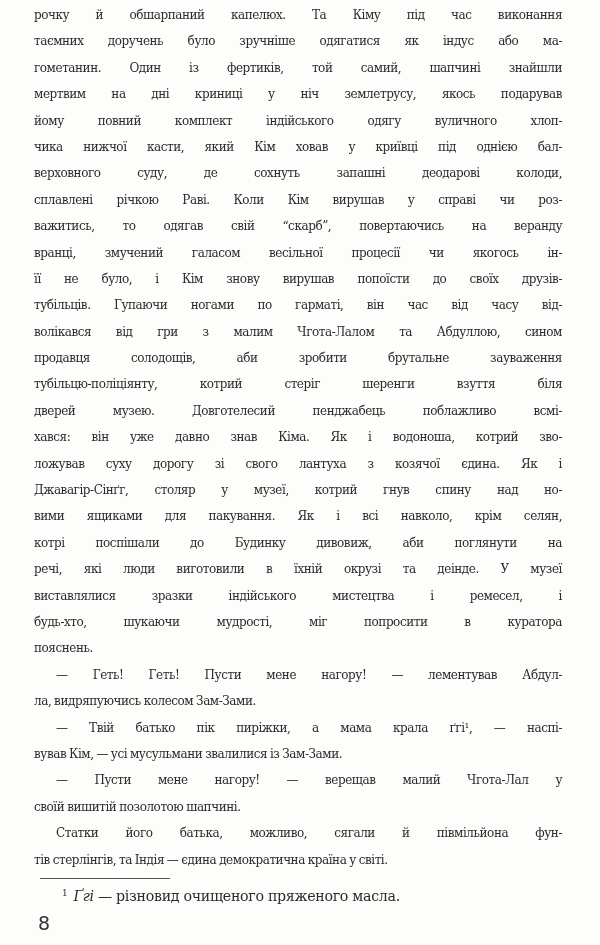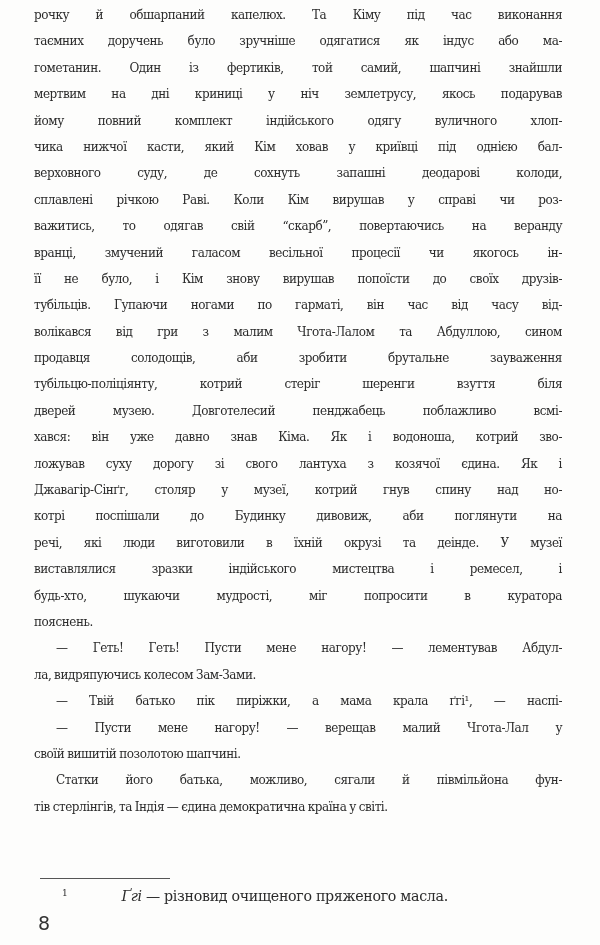--- a/index.html
+++ b/index.html
@@ -53,21 +53,20 @@
       line-height: 20px;
       letter-spacing: -0.3px;
       white-space: nowrap;
     }
     .footnote sup {
       font-size: 9px;
       vertical-align: 5px;
       margin-right: 6px;
     }
     .footnote em {
-      margin-left: 48px;
     }
     .page-number {
       position: absolute;
       left: 38px;
       top: 911px;
       font-family: "DejaVu Sans", "Liberation Sans", sans-serif;
       font-size: 19px;
       line-height: 24px;
       color: #333;
     }
@@ -88,28 +87,30 @@
     <div class="line">вранці, змучений галасом весільної процесії чи якогось ін-</div>
     <div class="line">її не було, і Кім знову вирушав попоїсти до своїх друзів-</div>
     <div class="line">тубільців. Гупаючи ногами по гарматі, він час від часу від-</div>
     <div class="line">волікався від гри з малим Чгота-Лалом та Абдуллою, сином</div>
     <div class="line">продавця солодощів, аби зробити брутальне зауваження</div>
     <div class="line">тубільцю-поліціянту, котрий стеріг шеренги взуття біля</div>
     <div class="line">дверей музею. Довготелесий пенджабець поблажливо всмі-</div>
     <div class="line">хався: він уже давно знав Кіма. Як і водоноша, котрий зво-</div>
     <div class="line">ложував суху дорогу зі свого лантуха з козячої єдина. Як і</div>
     <div class="line">Джавагір-Сінґг, столяр у музеї, котрий гнув спину над но-</div>
+    <div class="line">вими ящиками для пакування. Як і всі навколо, крім селян,</div>
     <div class="line">котрі поспішали до Будинку дивовиж, аби поглянути на</div>
     <div class="line">речі, які люди виготовили в їхній окрузі та деінде. У музеї</div>
     <div class="line">виставлялися зразки індійського мистецтва і ремесел, і</div>
     <div class="line">будь-хто, шукаючи мудрості, міг попросити в куратора</div>
     <div class="line last">пояснень.</div>
     <div class="line indent">— Геть! Геть! Пусти мене нагору! — лементував Абдул-</div>
     <div class="line last">ла, видряпуючись колесом Зам-Зами.</div>
     <div class="line indent">— Твій батько пік пиріжки, а мама крала ґгі¹, — наспі-</div>
+    <div class="line last">вував Кім, — усі мусульмани звалилися із Зам-Зами.</div>
     <div class="line indent">— Пусти мене нагору! — верещав малий Чгота-Лал у</div>
     <div class="line last">своїй вишитій позолотою шапчині.</div>
     <div class="line indent">Статки його батька, можливо, сягали й півмільйона фун-</div>
     <div class="line last">тів стерлінгів, та Індія — єдина демократична країна у світі.</div>
   </div>
 
 <div class="footnote-rule"></div>
 
 <div class="footnote">
   <sup>1</sup><em>Ґгі</em><span> — різновид очищеного пряженого масла.</span>

